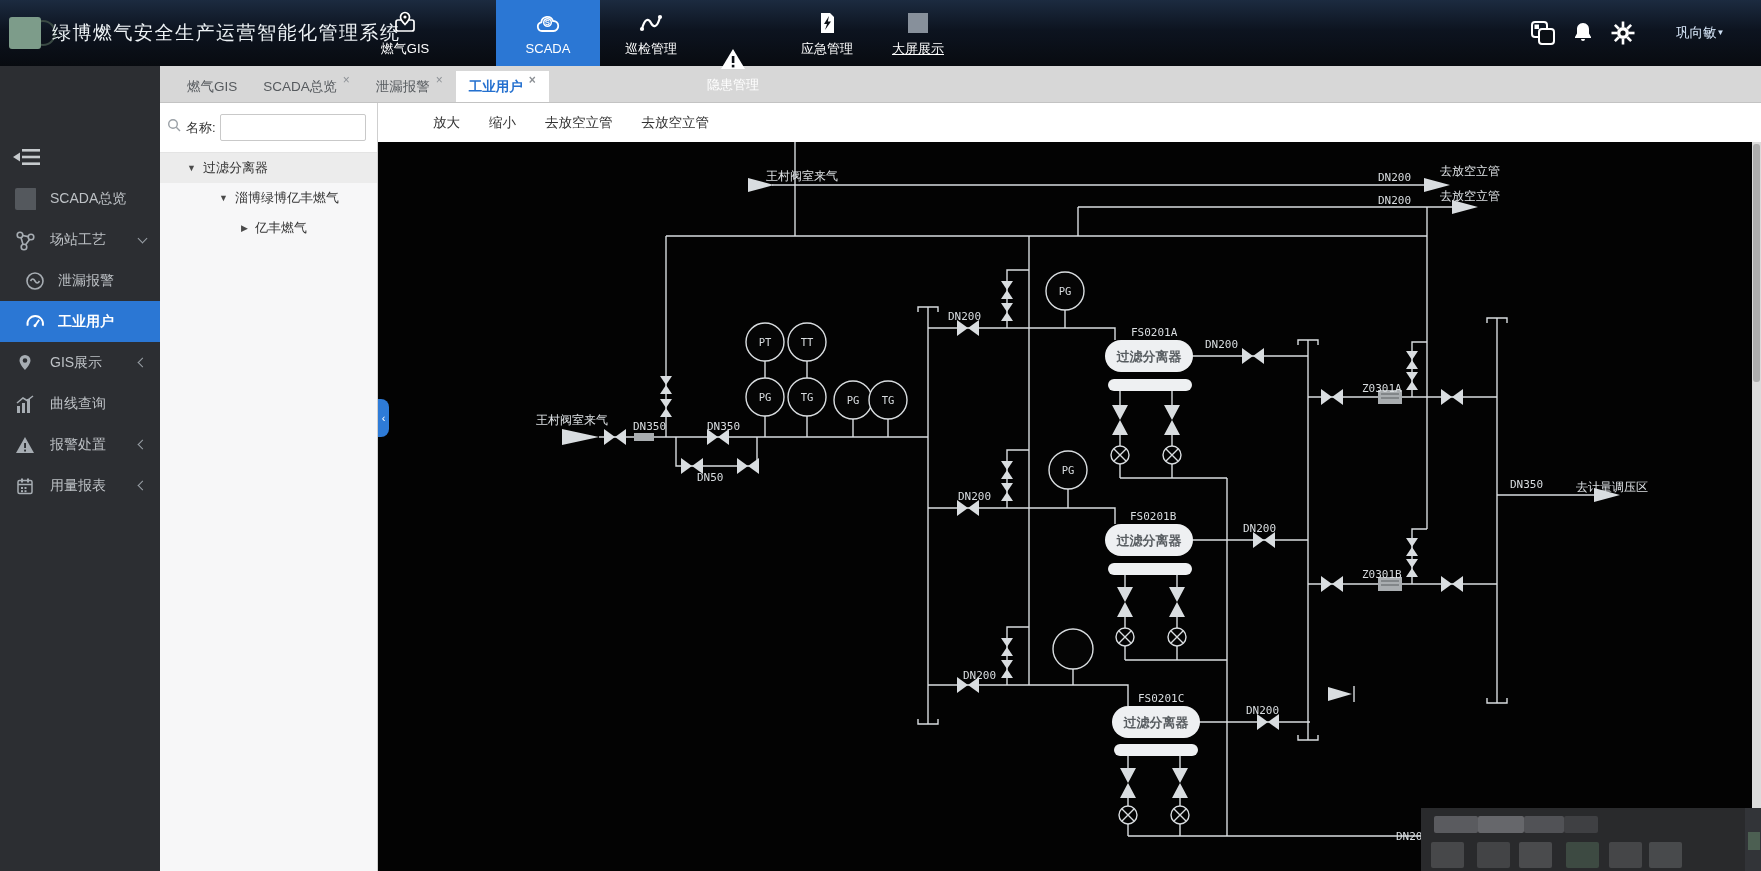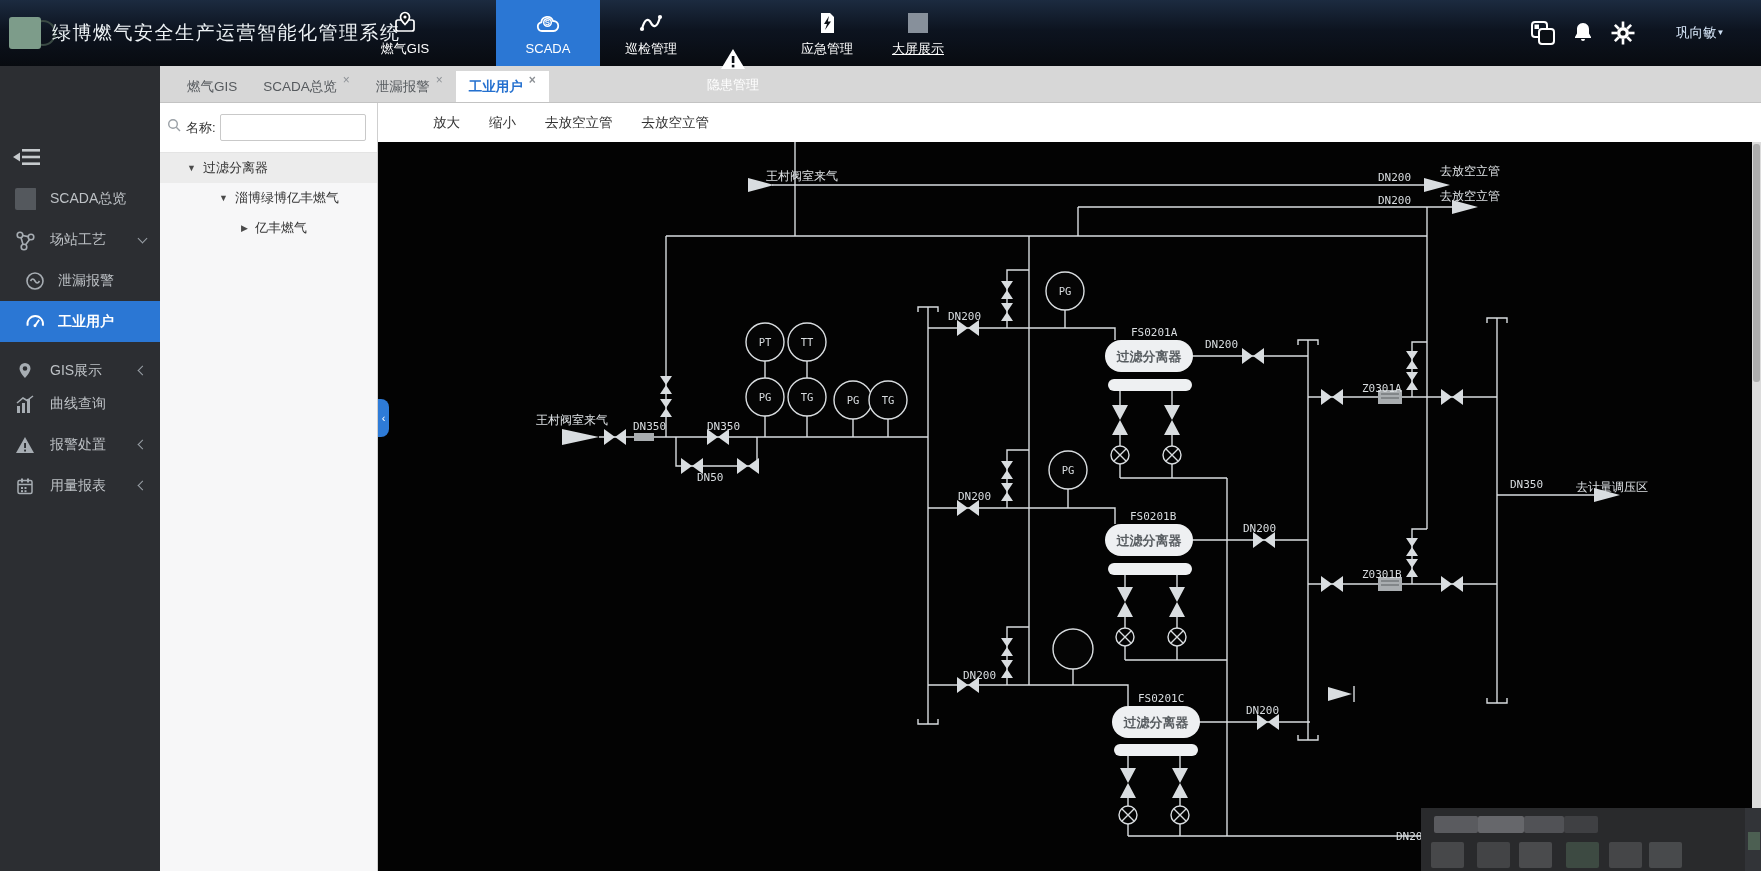--- a/index.html
+++ b/index.html
@@ -244,21 +244,21 @@
       <span class="s-ico">
         <svg width="22" height="22" viewBox="0 0 24 24" stroke="#fff" stroke-width="2" fill="none">
             <path d="M4 16A8.5 8.5 0 1 1 20.5 16"></path>
             <path d="M12 16 16.5 9.5"></path>
             <circle cx="12" cy="16" r="1.6" fill="#fff" stroke="none"></circle>
           </svg>
       </span>
       <span class="s-label">工业用户</span>
     </div>
 
-    <div class="side-item" style="top:284px;padding-left:19px;">
+    <div class="side-item" style="top:276px;padding-left:19px;">
       <span class="s-ico">
         <svg width="20" height="20" viewBox="0 0 20 20">
             <path d="M10 2a5.5 5.5 0 0 0-5.5 5.5C4.5 11.3 10 17 10 17s5.5-5.7 5.5-9.5A5.5 5.5 0 0 0 10 2zm0 7.8a2.3 2.3 0 1 1 0-4.6 2.3 2.3 0 0 1 0 4.6z" fill="#a7adb3"></path>
           </svg>
       </span>
       <span class="s-label">GIS展示</span>
       <span class="chev left"></span>
     </div>
 
     <div class="side-item" style="top:317px;">

